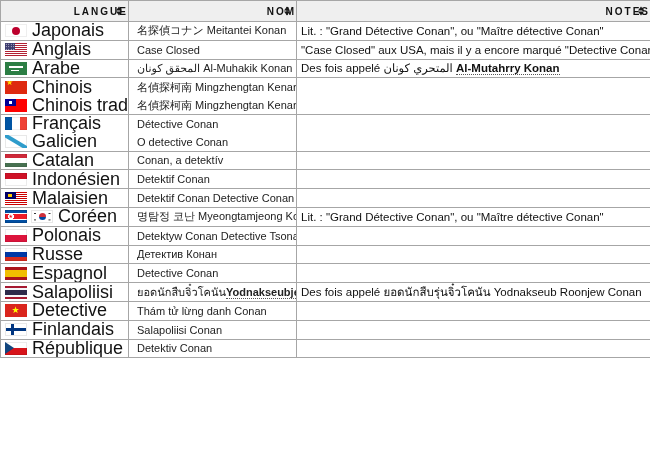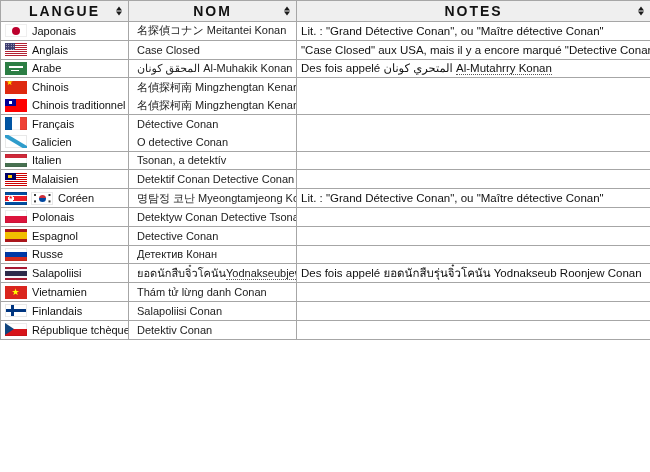--- a/index.html
+++ b/index.html
@@ -1,31 +1,31 @@
 <!DOCTYPE html>
 <html><head>
 <meta charset="utf-8">
 <style>
   html,body{margin:0;padding:0;background:#fff;}
   body{width:650px;height:472px;overflow:hidden;font-family:"Liberation Sans",sans-serif;-webkit-font-smoothing:antialiased;}
   table.t{border-collapse:collapse;table-layout:fixed;width:650px;background:#fff;}
   table.t col.c1{width:128px} table.t col.c2{width:168px} table.t col.c3{width:354px}
   th,td{border:1px solid #a6a6a6;padding:0;vertical-align:middle;overflow:hidden;}
-  thead th{height:20px;background:#efefef;position:relative;font-size:14px;font-weight:bold;color:#111;
-           letter-spacing:2px;text-align:center;cursor:pointer;}
+  thead th{height:20px;background:#efefef;position:relative;font-size:10px;font-weight:bold;color:#111;
+           letter-spacing:2px;text-align:right;cursor:pointer;}
   .sort{position:absolute;right:6px;top:50%;transform:translateY(-50%);display:flex;flex-direction:column;gap:1px;}
   .sort i{display:block;width:0;height:0;border-left:3.5px solid transparent;border-right:3.5px solid transparent;}
   .sort .up{border-bottom:4px solid #1a1a1a;}
   .sort .down{border-top:4px solid #1a1a1a;}
   .line{height:17.8px;display:flex;align-items:center;white-space:nowrap;}
-  td.cl .line{padding-left:4px;font-size:11px;color:#111;}
+  td.cl .line{padding-left:4px;font-size:18px;color:#111;}
   td.cn .line{padding-left:8px;font-size:11px;color:#222;align-items:center;}
   td.co .line{padding-left:4px;font-size:11.5px;color:#111;}
   .lname{margin-left:5px;}
-  .tt{border-bottom:1px dotted #555;cursor:help;}
+  .tt{border-bottom:1px dotted #555;cursor:help;font-weight:bold;}
   
   .flag{width:22px;height:13px;position:relative;display:inline-block;flex:none;overflow:hidden;}
   .f-japan{background:#fff;box-shadow:inset 0 0 0 1px #eee;}
   .f-japan::after{content:"";position:absolute;left:7px;top:2.5px;width:8px;height:8px;border-radius:50%;background:#bc002d;}
   .f-usa{background:repeating-linear-gradient(180deg,#b22234 0 1px,#fff 1px 2px);}
   .f-usa::after{content:"";position:absolute;left:0;top:0;width:10px;height:7px;
     background-image:radial-gradient(#fff .5px,transparent .6px);background-size:2.5px 2.5px;background-color:#3c3b6e;}
   .f-saudi{background:#2c7e44;}
   .f-saudi::before{content:"";position:absolute;left:4px;top:4px;width:14px;height:2px;background:#fff;}
   .f-saudi::after{content:"";position:absolute;left:6px;top:8px;width:8px;height:1px;background:#fff;}
@@ -195,26 +195,42 @@
       </td>
       <td class="co">
           <div class="line"></div>
           <div class="line"></div>
         </td>
     </tr>
     <tr>
       <td class="cl">
           <div class="line">
             <span class="flag f-hungary"></span>
-            <span class="lname">Italien</span>
-          </div>
-        </td>
-      <td class="cn">
-          <div class="line">
-            <span>Tsonan, a detektív</span>
+            <span class="lname">Catalan</span>
+          </div>
+        </td>
+      <td class="cn">
+          <div class="line">
+            <span>Conan, a detektív</span>
+          </div>
+        </td>
+      <td class="co">
+          <div class="line"></div>
+        </td>
+    </tr>
+    <tr>
+      <td class="cl">
+          <div class="line">
+            <span class="flag f-indonesia"></span>
+            <span class="lname">Indonésien</span>
+          </div>
+        </td>
+      <td class="cn">
+          <div class="line">
+            <span>Detektif Conan</span>
           </div>
         </td>
       <td class="co">
           <div class="line"></div>
         </td>
     </tr>
     <tr>
       <td class="cl">
           <div class="line">
             <span class="flag f-malaysia"></span>
@@ -261,73 +277,73 @@
             <span>Detektyw Conan Detective Tsonan</span>
           </div>
         </td>
       <td class="co">
           <div class="line"></div>
         </td>
     </tr>
     <tr>
       <td class="cl">
           <div class="line">
+            <span class="flag f-russia"></span>
+            <span class="lname">Russe</span>
+          </div>
+        </td>
+      <td class="cn">
+          <div class="line">
+            <span>Детектив Конан</span>
+          </div>
+        </td>
+      <td class="co">
+          <div class="line"></div>
+        </td>
+    </tr>
+    <tr>
+      <td class="cl">
+          <div class="line">
             <span class="flag f-spain"></span>
             <span class="lname">Espagnol</span>
           </div>
         </td>
       <td class="cn">
           <div class="line">
             <span>Detective Conan</span>
           </div>
         </td>
       <td class="co">
           <div class="line"></div>
         </td>
     </tr>
     <tr>
       <td class="cl">
           <div class="line">
-            <span class="flag f-russia"></span>
-            <span class="lname">Russe</span>
-          </div>
-        </td>
-      <td class="cn">
-          <div class="line">
-            <span>Детектив Конан</span>
-          </div>
-        </td>
-      <td class="co">
-          <div class="line"></div>
-        </td>
-    </tr>
-    <tr>
-      <td class="cl">
-          <div class="line">
             <span class="flag f-thailand"></span>
             <span class="lname">Salapoliisi</span>
           </div>
         </td>
       <td class="cn">
           <div class="line">
             <span>ยอดนักสืบจิ๋วโคนัน </span>
             <span class="tt">Yodnakseubjew Conan</span>
           </div>
         </td>
       <td class="co">
           <div class="line">
             <span>Des fois appelé  ยอดนักสืบรุ่นจิ๋วโคนัน Yodnakseub Roonjew Conan</span>
           </div>
         </td>
     </tr>
     <tr>
       <td class="cl">
           <div class="line">
             <span class="flag f-vietnam"></span>
-            <span class="lname">Vietnamien</span>
+            <span class="lname">Detective</span>
           </div>
         </td>
       <td class="cn">
           <div class="line">
             <span>Thám tử lừng danh Conan</span>
           </div>
         </td>
       <td class="co">
           <div class="line"></div>
         </td>

